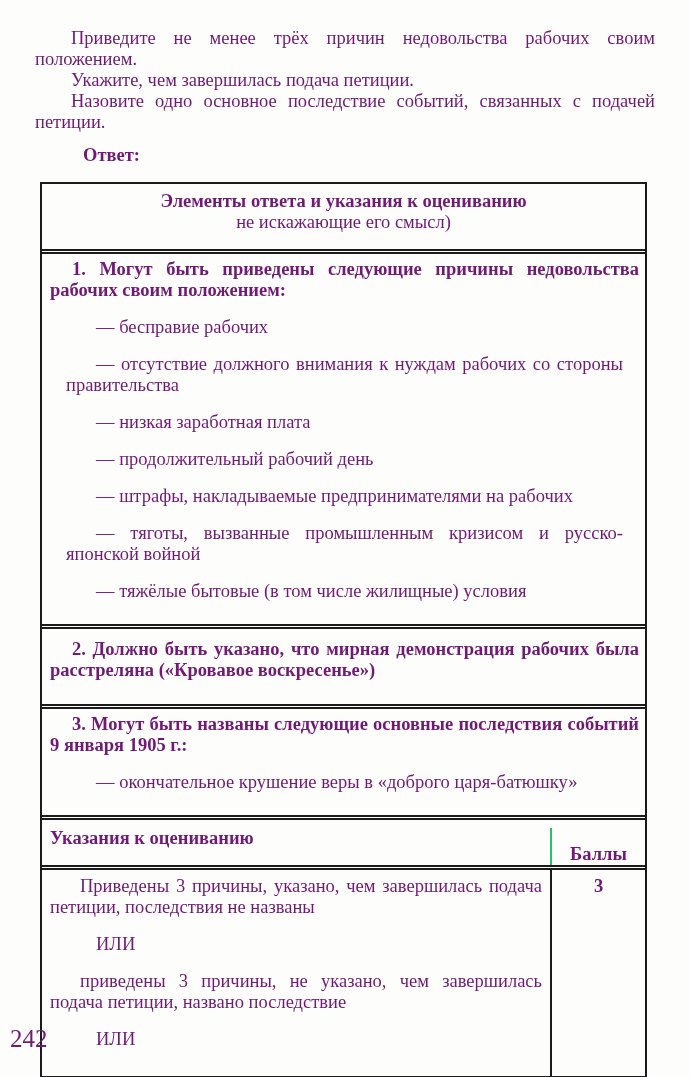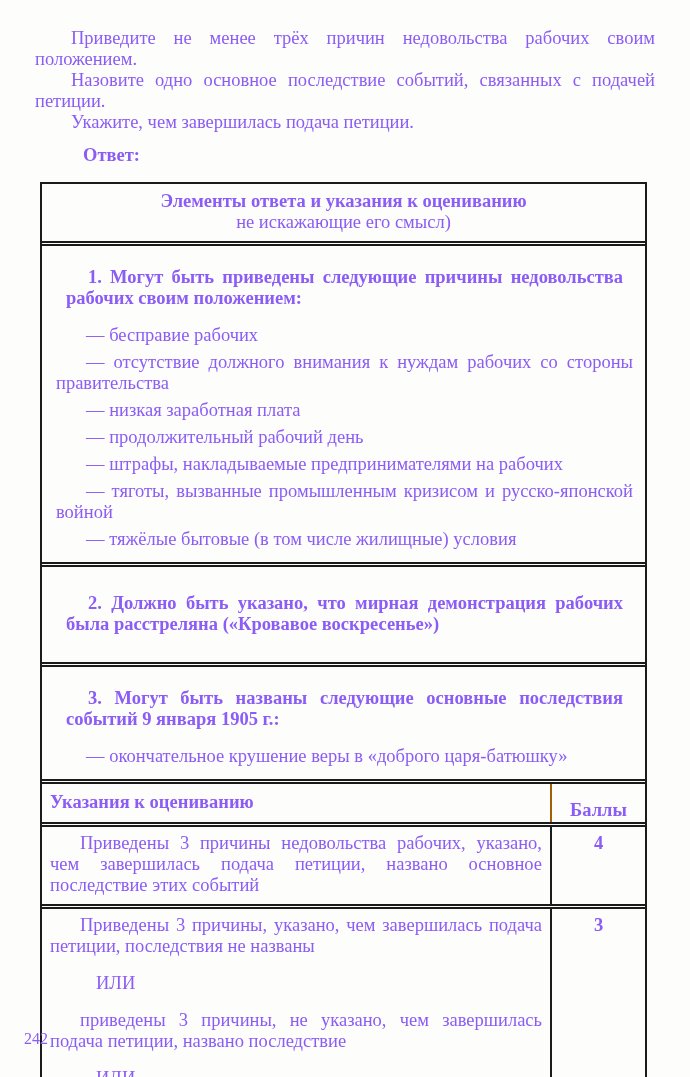--- a/index.html
+++ b/index.html
@@ -2,21 +2,21 @@
 <html lang="ru"><head>
 <meta charset="utf-8">
 <style>
   html, body { margin: 0; padding: 0; background: #e8e8e4; }
   .page {
     position: relative;
     width: 690px;
     height: 1077px;
     margin: 0 auto;
     background: #fdfdfb;
-    color: #8b5cf6;
+    color: #701a75;
     font-family: "Liberation Serif", "DejaVu Serif", serif;
     font-size: 18.5px;
     line-height: 21px;
     overflow: hidden;
   }
   .intro {
     position: absolute;
     left: 35px; top: 28px;
     width: 620px;
   }
@@ -33,34 +33,34 @@
   .atable {
     position: absolute;
     left: 40px; top: 182px;
     width: 603px;
     border: 2px solid #1b1b1b;
   }
   .trow { background: transparent; }
   .trow + .trow { border-top: 5px double #1b1b1b; }
   .thead-box {
     text-align: center;
-    padding: 7px 10px 8px 10px;
+    padding: 7px 10px 16px 10px;
   }
   .thead-title { font-weight: bold; }
   .section-box { padding: 5px 6px 6px 8px; }
   .sec-heading {
     font-weight: bold;
     text-align: justify;
     text-indent: 22px;
-    margin: 16px;
+    margin: 0;
   }
   .dash-item {
     text-align: justify;
     text-indent: 30px;
-    margin: 6px;
+    margin: 16px;
   }
   .score-row { display: flex; align-items: stretch; }
   .crit-cell {
     flex: 1 1 auto;
     padding: 6px 8px 8px 8px;
     min-width: 0;
   }
   .crit-header-cell {
     flex: 1 1 auto;
     padding: 8px 8px 9px 8px;
@@ -71,42 +71,43 @@
     flex: 0 0 93px;
     width: 93px;
     border-left: 2px solid #1b1b1b;
     text-align: center;
     padding-top: 6px;
     font-weight: bold;
   }
   .points-header-cell {
     flex: 0 0 93px;
     width: 93px;
-    border-left: 2px solid #a16207;
+    border-left: 2px solid #22c55e;
     text-align: center;
     padding-top: 16px;
     font-weight: bold;
+    margin-top: 8px;
   }
   .crit-para { text-align: justify; text-indent: 30px; margin: 0; }
   .or-line { text-indent: 30px; margin: 16px; }
   .page-number {
     position: absolute;
-    left: 24px; top: 1028px;
-    font-size: 16px;
+    left: 10px; top: 1028px;
+    font-size: 25px;
   }
 </style>
 </head>
 <body>
 
 <div class="page">
 
   <div class="intro">
     <p class="para">Приведите не менее трёх причин недовольства рабочих своим положением.</p>
+    <p class="para">Укажите, чем завершилась подача петиции.</p>
     <p class="para">Назовите одно основное последствие событий, связанных с подачей петиции.</p>
-    <p class="para">Укажите, чем завершилась подача петиции.</p>
     <p class="answer-label">Ответ:</p>
   </div>
 
   <div class="atable">
 
     <div class="trow thead-box">
       <div class="thead-title">Элементы ответа и указания к оцениванию</div>
       <div>не искажающие его смысл)</div>
     </div>
 
@@ -114,40 +115,34 @@
       <p class="sec-heading">1. Могут быть приведены следующие причины недовольства рабочих своим положением:</p>
       <p class="dash-item">— бесправие рабочих</p>
       <p class="dash-item">— отсутствие должного внимания к нуждам рабочих со стороны правительства</p>
       <p class="dash-item">— низкая заработная плата</p>
       <p class="dash-item">— продолжительный рабочий день</p>
       <p class="dash-item">— штрафы, накладываемые предпринимателями на рабочих</p>
       <p class="dash-item">— тяготы, вызванные промышленным кризисом и русско-японской войной</p>
       <p class="dash-item">— тяжёлые бытовые (в том числе жилищные) условия</p>
     </div>
 
-    <div class="trow section-box" style="padding-top:10px;padding-bottom:11px;">
+    <div class="trow section-box" style="padding-top:10px;padding-bottom:23px;">
       <p class="sec-heading">2. Должно быть указано, что мирная демонстрация рабочих была расстреляна («Кровавое воскресенье»)</p>
     </div>
 
     <div class="trow section-box">
       <p class="sec-heading">3. Могут быть названы следующие основные последствия событий 9 января 1905 г.:</p>
       <p class="dash-item">— окончательное крушение веры в «доброго царя-батюшку»</p>
     </div>
 
     <div class="trow score-row">
       <div class="crit-header-cell">Указания к оцениванию</div>
       <div class="points-header-cell">Баллы</div>
     </div>
 
-    <div class="trow score-row" style="min-height:72px;">
-      <div class="crit-cell">
-        <p class="crit-para">Приведены 3 причины недовольства рабочих, указано, чем завершилась подача петиции, названо основное последствие этих событий</p>
-      </div>
-      <div class="points-cell">4</div>
-    </div>
 
     <div class="trow score-row">
       <div class="crit-cell" style="padding-bottom:10px;">
         <p class="crit-para">Приведены 3 причины, указано, чем завершилась подача петиции, последствия не названы</p>
         <p class="or-line">ИЛИ</p>
         <p class="crit-para">приведены 3 причины, не указано, чем завершилась подача петиции, названо последствие</p>
         <p class="or-line">ИЛИ</p>
       </div>
       <div class="points-cell">3</div>
     </div>

